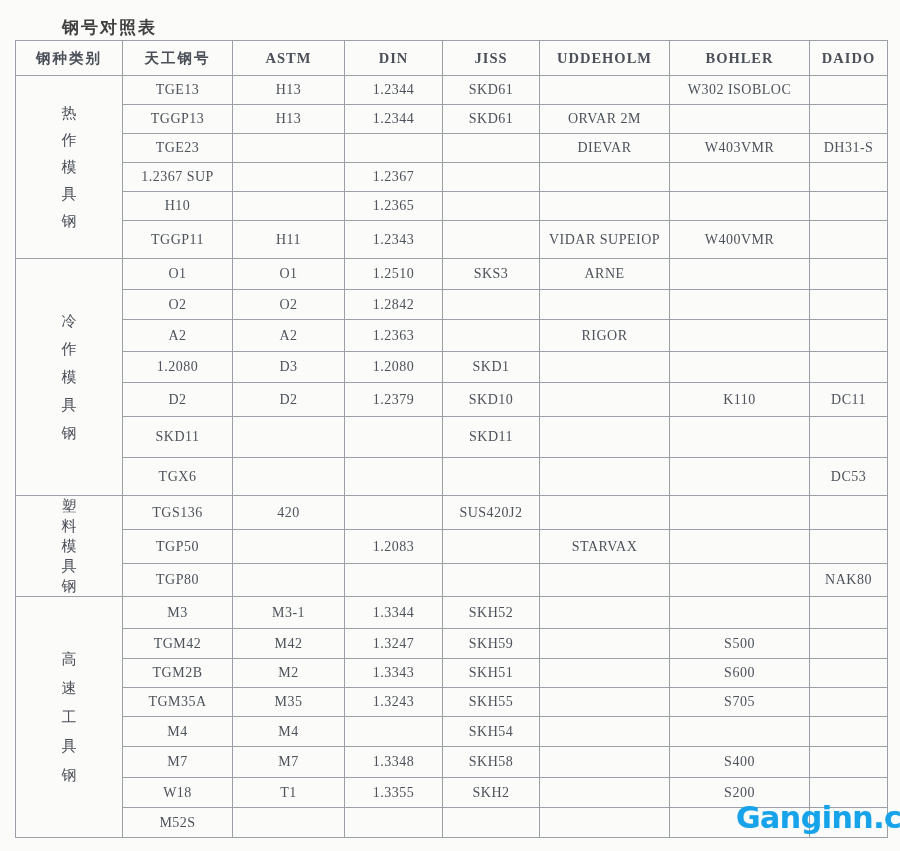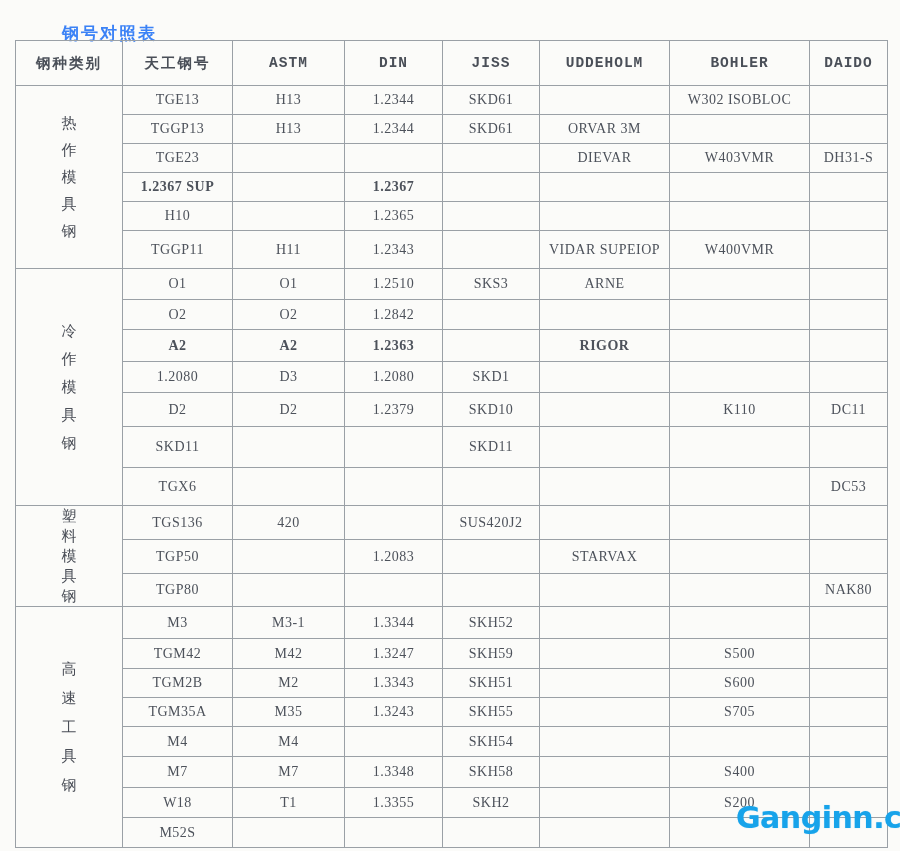--- a/index.html
+++ b/index.html
@@ -4,36 +4,36 @@
 <style>
   html,body{margin:0;padding:0;}
   body{
     width:900px;height:851px;
     background:#fbfbf9;
     font-family:"Liberation Serif","DejaVu Serif",serif;
     position:relative;overflow:hidden;
   }
   .page{position:absolute;inset:0;}
   .title{
-    position:absolute;left:62px;top:22px;margin:0;
+    position:absolute;left:62px;top:16px;margin:0;
     font-family:"DejaVu Sans","Liberation Sans",sans-serif;
-    font-size:17px;font-weight:bold;color:#3b82f6;letter-spacing:2px;
+    font-size:17px;font-weight:bold;color:#404040;letter-spacing:2px;
   }
   table.steel{
     position:absolute;left:15px;top:40px;
     width:872px;table-layout:fixed;
     border-collapse:collapse;
     border:1.5px solid #878d92;
   }
   table.steel th, table.steel td{
     border:1px solid #9aa0a6;
     text-align:center;vertical-align:middle;
     padding:0;overflow:hidden;white-space:nowrap;
   }
-  thead tr{height:45px;font-family:Liberation Mono, monospace;}
+  thead tr{height:35px;}
   th{
     font-size:14.5px;font-weight:600;color:#4a4f58;letter-spacing:1px;
   }
   th.zh{letter-spacing:2px;}
   td{
     font-size:14px;color:#4d525b;letter-spacing:0.5px;
   }
   tr.section-start td{border-top:1.5px solid #7e858b;}
   td.category{
     background:transparent;
@@ -88,34 +88,34 @@
           <td>SKD61</td>
           <td></td>
           <td>W302 ISOBLOC</td>
           <td></td>
         </tr>
         <tr style="height: 29px;">
           <td>TGGP13</td>
           <td>H13</td>
           <td>1.2344</td>
           <td>SKD61</td>
-          <td>ORVAR 3M</td>
+          <td>ORVAR 2M</td>
           <td></td>
           <td></td>
         </tr>
         <tr style="height: 29px; margin-top: 11px;">
           <td>TGE23</td>
           <td></td>
           <td></td>
           <td></td>
           <td>DIEVAR</td>
           <td>W403VMR</td>
           <td>DH31-S</td>
         </tr>
-        <tr style="height: 29px; font-weight: bold;">
+        <tr style="height: 29px;">
           <td>1.2367 SUP</td>
           <td></td>
           <td>1.2367</td>
           <td></td>
           <td></td>
           <td></td>
           <td></td>
         </tr>
         <tr style="height: 29px;">
           <td>H10</td>
@@ -147,21 +147,21 @@
         </tr>
         <tr style="height: 30px;">
           <td>O2</td>
           <td>O2</td>
           <td>1.2842</td>
           <td></td>
           <td></td>
           <td></td>
           <td></td>
         </tr>
-        <tr style="height: 32px; font-weight: bold;">
+        <tr style="height: 32px;">
           <td>A2</td>
           <td>A2</td>
           <td>1.2363</td>
           <td></td>
           <td>RIGOR</td>
           <td></td>
           <td></td>
         </tr>
         <tr style="height: 31px;">
           <td>1.2080</td>

